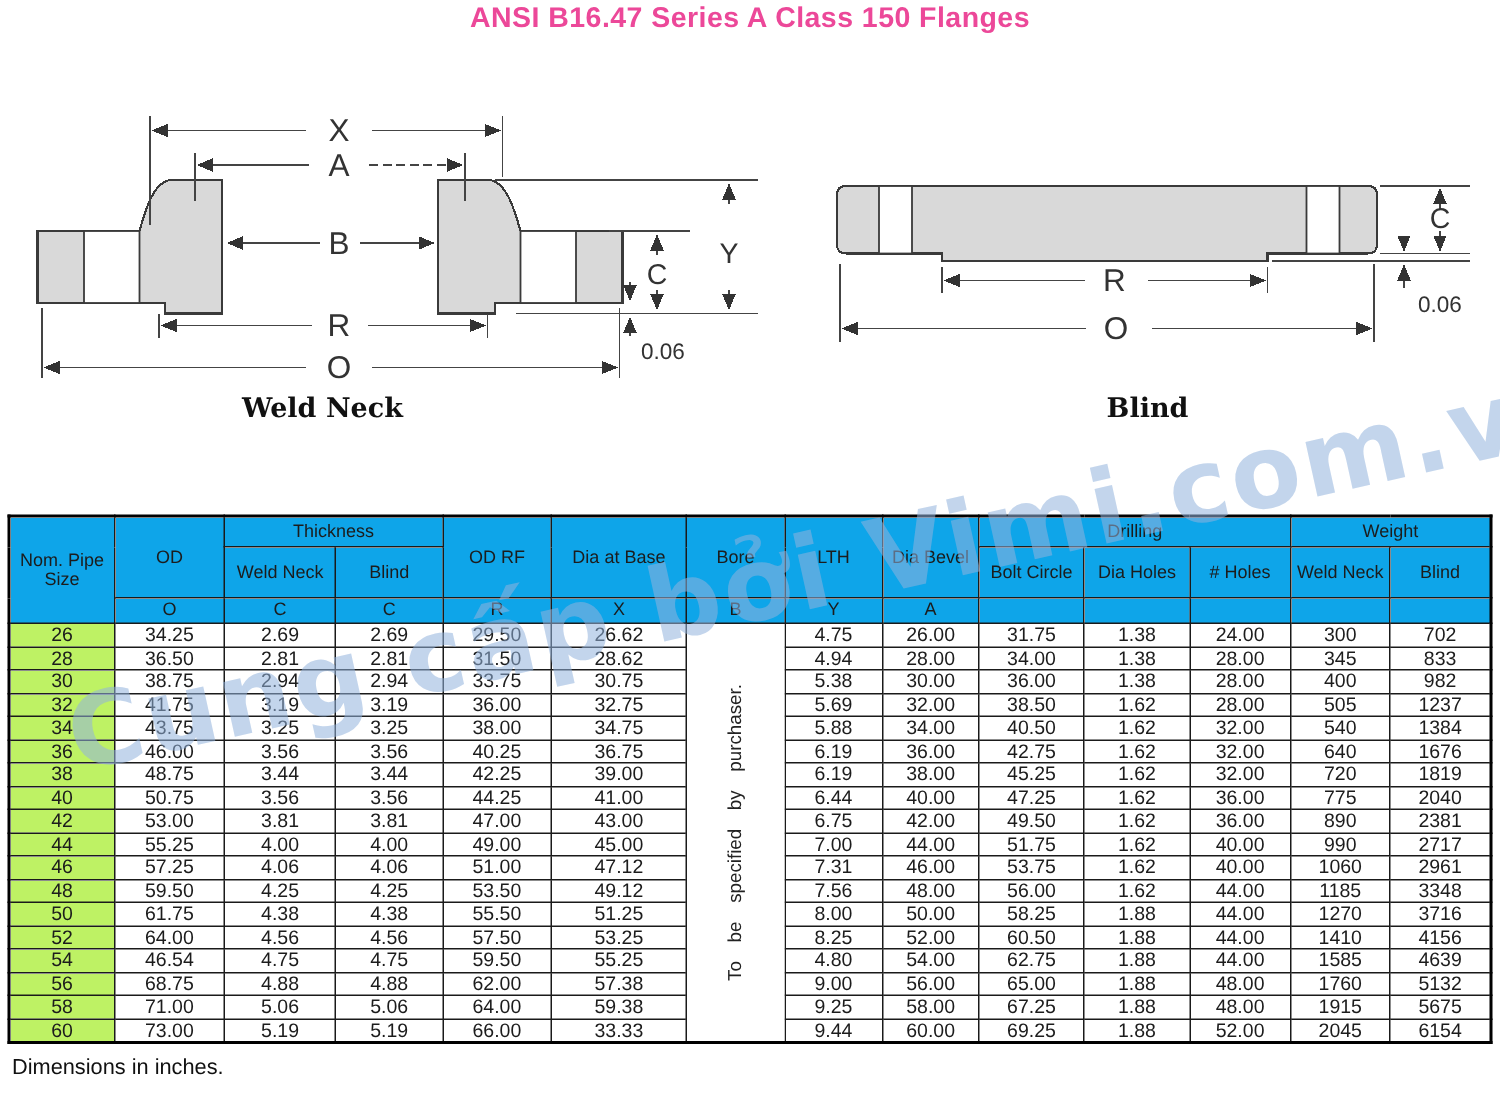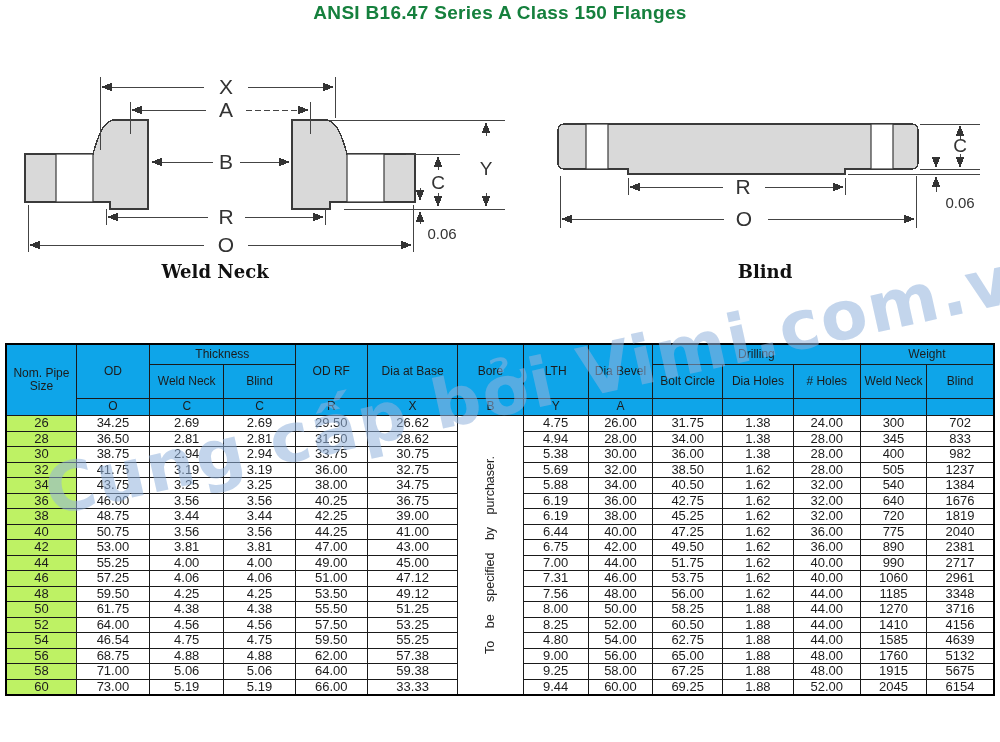--- a/index.html
+++ b/index.html
@@ -1,19 +1,19 @@
 <!DOCTYPE html>
 <html><head>
 <meta charset="utf-8">
 <style>
   html,body{margin:0;padding:0;background:#fff;}
   .page{position:relative;width:1000px;height:742px;background:#fff;overflow:hidden;
         font-family:"Liberation Sans",sans-serif;color:#111;}
   .title{position:absolute;top:2px;left:0;width:100%;text-align:center;
-         font-size:19px;font-weight:bold;letter-spacing:.3px;color:#15803d;}
+         font-size:19px;font-weight:bold;letter-spacing:.3px;color:#ec4899;}
   .diagram{position:absolute;top:62px;}
   .diagram.wn{left:8px;}
   .diagram.bl{left:528px;}
   .watermark{position:absolute;left:55px;top:452px;font-family:"DejaVu Sans",sans-serif;
              font-size:68px;font-weight:bold;color:rgba(145,178,221,.55);white-space:nowrap;
              transform:rotate(-12.5deg);transform-origin:0 100%;letter-spacing:2px;
              pointer-events:none;z-index:6;line-height:80px;}
   .table-wrap{position:absolute;left:5px;top:343px;width:990px;}
   table{border-collapse:collapse;width:990px;table-layout:fixed;font-size:13px;color:#1c1c1c;}
   th,td{border:1px solid #1a1a1a;text-align:center;vertical-align:middle;padding:0;overflow:hidden;}
@@ -467,15 +467,16 @@
             <td>1.88</td>
             <td>52.00</td>
             <td>2045</td>
             <td>6154</td>
           </tr>
         </tbody>
     </table>
   </div>
 
   <div class="notes">
+    <div>Dimensions in inches.</div>
   </div>
 
 </div>
 
 </body></html>

